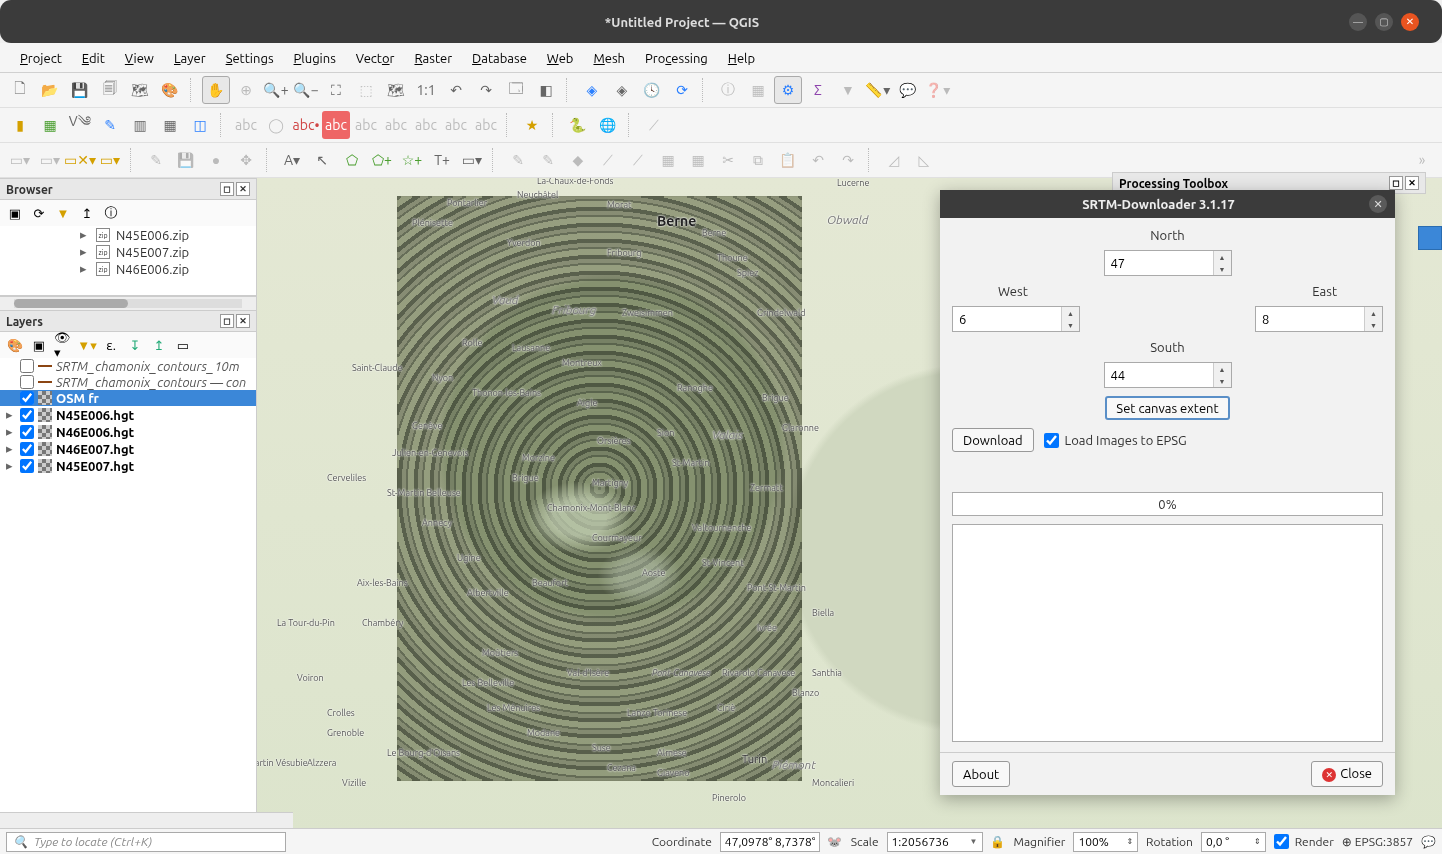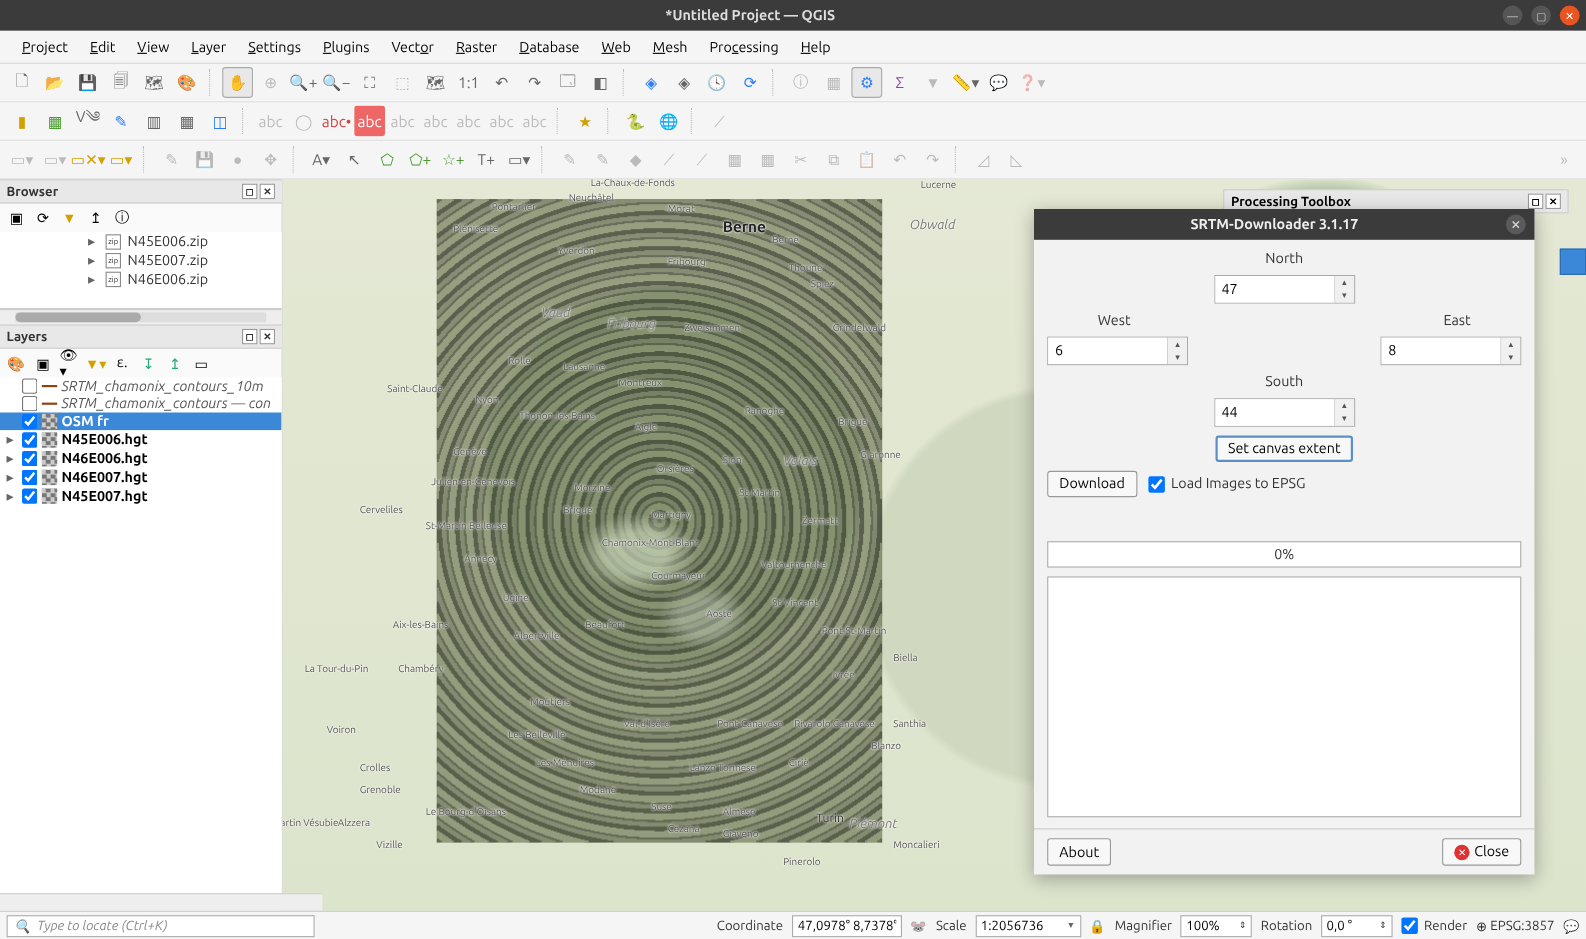--- a/index.html
+++ b/index.html
@@ -1,19 +1,19 @@
 <!DOCTYPE html>
 <html><head>
 <meta charset="utf-8">
 <style>
 * { box-sizing: border-box; margin: 0; padding: 0; font-family: "Ubuntu", "Segoe UI", sans-serif; }
 body { width: 1442px; height: 854px; background: #f0f0f0; overflow: hidden; font-size: 13px; }
 
 
-.titlebar { height: 28px; background: #3b3b3b; color: #ccc; display: flex; align-items: center; padding: 0 6px; }
+.titlebar { height: 43px; background: #3b3b3b; color: #ccc; display: flex; align-items: center; padding: 0 23px; border-radius: 11px; }
 .titlebar .title { flex: 1; text-align: center; font-weight: bold; color: #ddd; }
 .titlebar .winbtn { width: 18px; height: 18px; border-radius: 9px; margin-left: 8px; display: flex; align-items: center; justify-content: center; font-size: 10px; }
 .titlebar .winbtn.min, .titlebar .winbtn.max { background: #555; color: #ccc; }
 .titlebar .winbtn.close { background: #e95420; color: #fff; }
 
 
 .menubar { height: 30px; background: #f5f5f5; border-bottom: 1px solid #d0d0d0; display: flex; align-items: center; padding: 0 12px; gap: 4px; }
 .menubar .menuitem { padding: 4px 8px; cursor: pointer; }
 .menubar .menuitem u { text-decoration: underline; }
 
@@ -380,41 +380,41 @@
       <div class="map-label tiny" style="left: 400px; top: 250px;">Sion</div>
       <div class="map-label region" style="left: 455px; top: 250px;">Valais</div>
       <div class="map-label tiny" style="left: 525px; top: 245px;">Glaronne</div>
       <div class="map-label tiny" style="left: 265px; top: 275px;">Morzine</div>
       <div class="map-label tiny" style="left: 135px; top: 270px;">Julien-en-Genevois</div>
       <div class="map-label tiny" style="left: 335px; top: 300px;">Martigny</div>
       <div class="map-label tiny" style="left: 415px; top: 280px;">St-Martin</div>
       <div class="map-label tiny" style="left: 70px; top: 295px;">Cerveliles</div>
       <div class="map-label tiny" style="left: 130px; top: 310px;">St-Martin Belleuse</div>
       <div class="map-label tiny" style="left: 255px; top: 295px;">Brigue</div>
-      <div class="map-label tiny" style="left: 472px; top: 305px;">Zermatt</div>
+      <div class="map-label tiny" style="left: 493px; top: 305px;">Zermatt</div>
       <div class="map-label tiny" style="left: 165px; top: 340px;">Annecy</div>
       <div class="map-label tiny" style="left: 290px; top: 325px;">Chamonix-Mont-Blanc</div>
       <div class="map-label tiny" style="left: 335px; top: 355px;">Courmayeur</div>
       <div class="map-label tiny" style="left: 435px; top: 345px;">Valtournenche</div>
       <div class="map-label tiny" style="left: 200px; top: 375px;">Ugine</div>
       <div class="map-label tiny" style="left: 385px; top: 390px;">Aoste</div>
       <div class="map-label tiny" style="left: 445px; top: 380px;">St-Vincent</div>
       <div class="map-label tiny" style="left: 100px; top: 400px;">Aix-les-Bains</div>
       <div class="map-label tiny" style="left: 210px; top: 410px;">Albertville</div>
       <div class="map-label tiny" style="left: 275px; top: 400px;">Beaufort</div>
       <div class="map-label tiny" style="left: 490px; top: 405px;">Pont-St-Martin</div>
       <div class="map-label tiny" style="left: 555px; top: 430px;">Biella</div>
       <div class="map-label tiny" style="left: 500px; top: 445px;">Ivrée</div>
       <div class="map-label tiny" style="left: 105px; top: 440px;">Chambéry</div>
       <div class="map-label tiny" style="left: 20px; top: 440px;">La Tour-du-Pin</div>
       <div class="map-label tiny" style="left: 225px; top: 470px;">Moûtiers</div>
       <div class="map-label tiny" style="left: 205px; top: 500px;">Les Belleville</div>
       <div class="map-label tiny" style="left: 230px; top: 525px;">Les Ménuires</div>
       <div class="map-label tiny" style="left: 310px; top: 490px;">Val-d'Isère</div>
-      <div class="map-label tiny" style="left: 395px; top: 490px;">Pont-Canavese</div>
+      <div class="map-label tiny" style="left: 395px; top: 490px; font-style: italic;">Pont-Canavese</div>
       <div class="map-label tiny" style="left: 465px; top: 490px;">Rivarolo Canavese</div>
       <div class="map-label tiny" style="left: 555px; top: 490px;">Santhia</div>
       <div class="map-label tiny" style="left: 40px; top: 495px;">Voiron</div>
       <div class="map-label tiny" style="left: 535px; top: 510px;">Blanzo</div>
       <div class="map-label tiny" style="left: 460px; top: 525px;">Ciriè</div>
       <div class="map-label tiny" style="left: 130px; top: 570px;">Le Bourg-d'Oisans</div>
       <div class="map-label tiny" style="left: 270px; top: 550px;">Modane</div>
       <div class="map-label tiny" style="left: 370px; top: 530px;">Lanzo Torinese</div>
       <div class="map-label tiny" style="left: 70px; top: 550px;">Grenoble</div>
       <div class="map-label tiny" style="left: 335px; top: 565px;">Suse</div>

